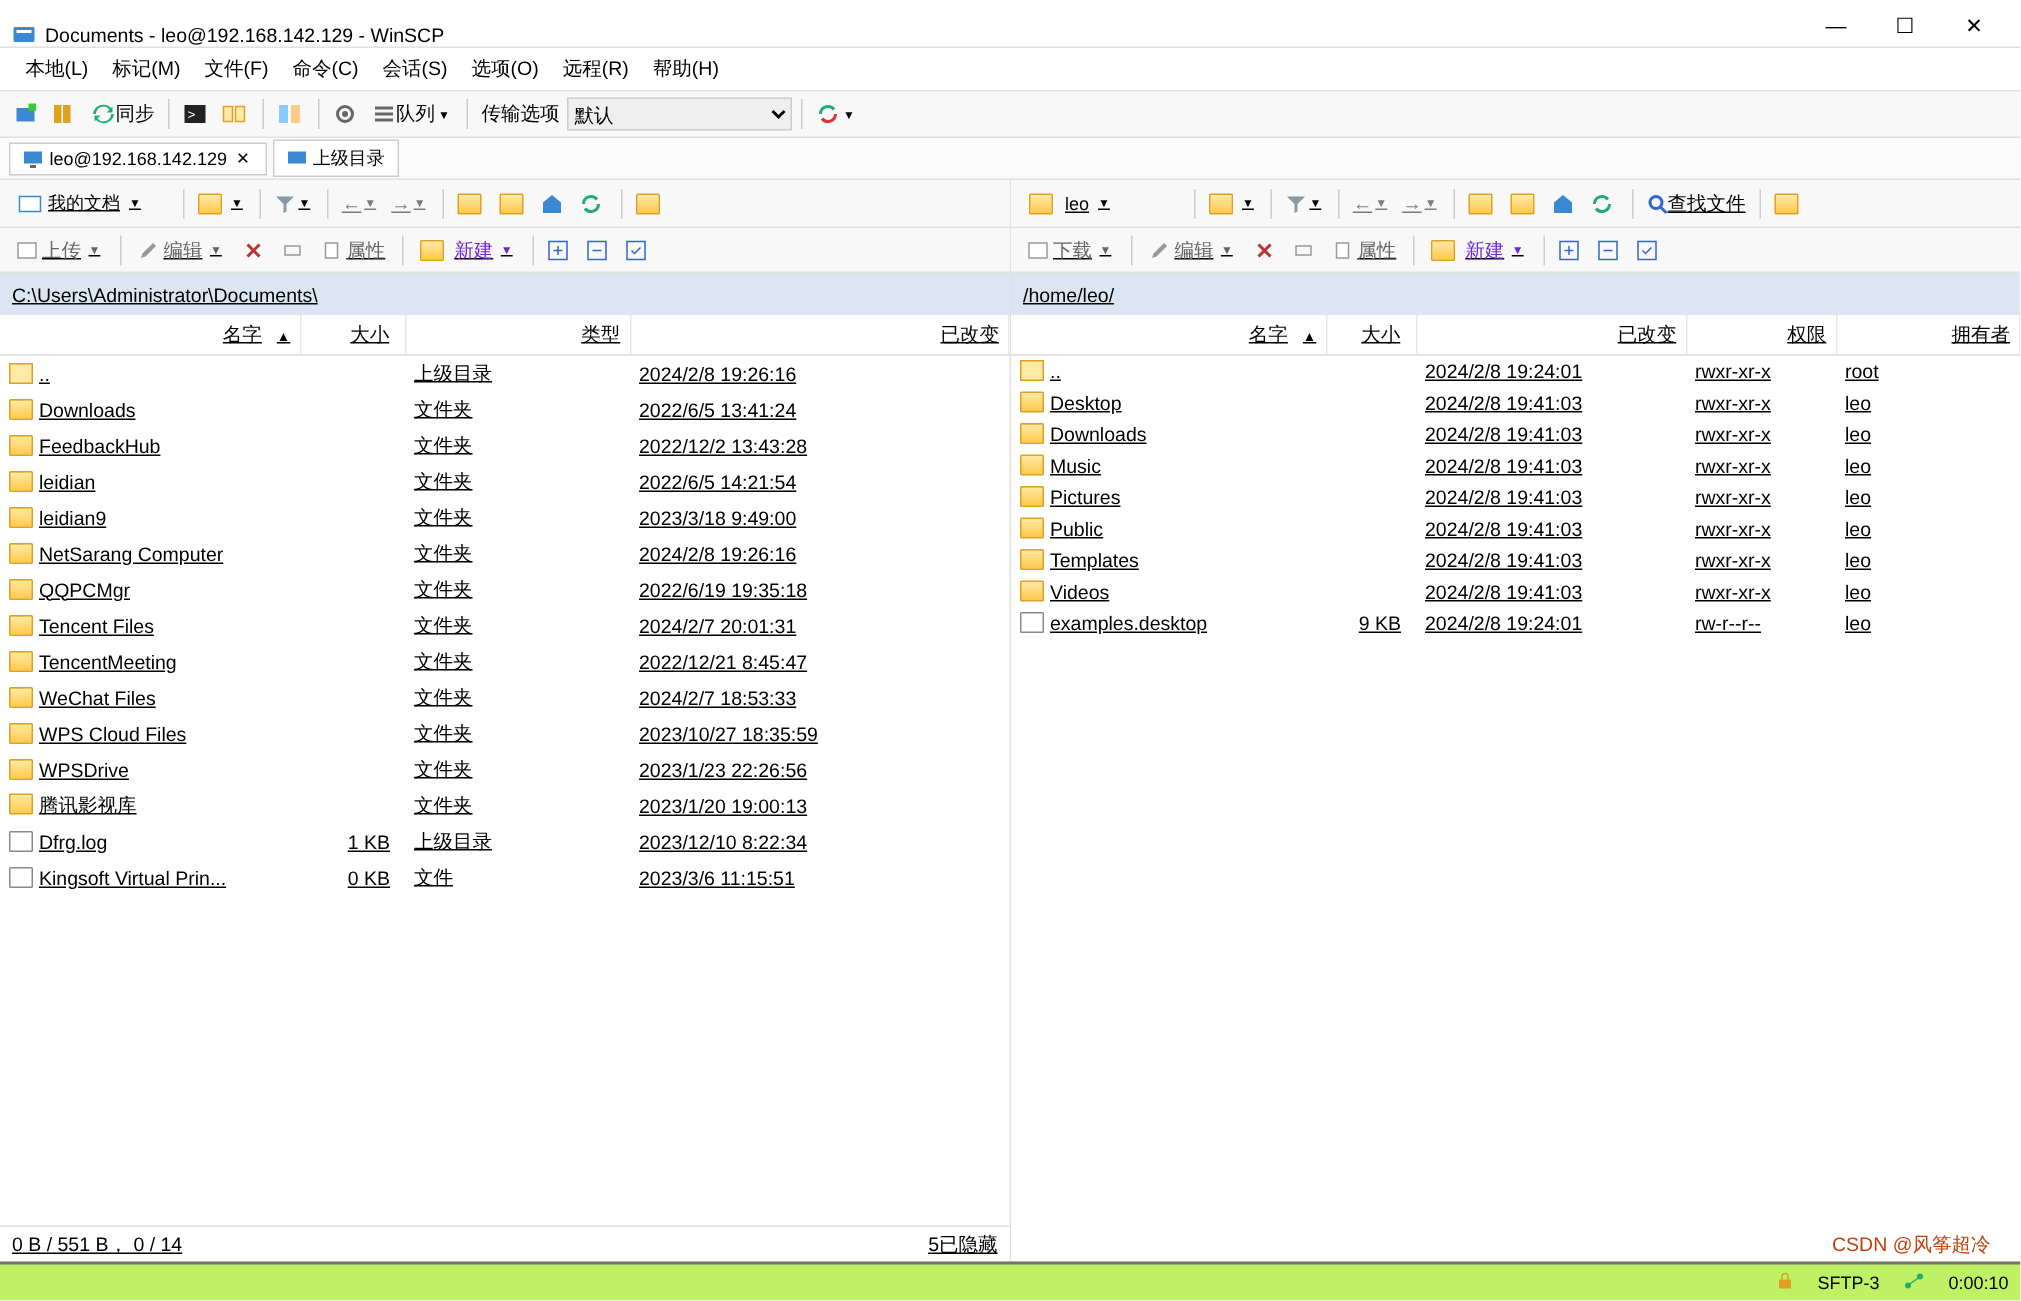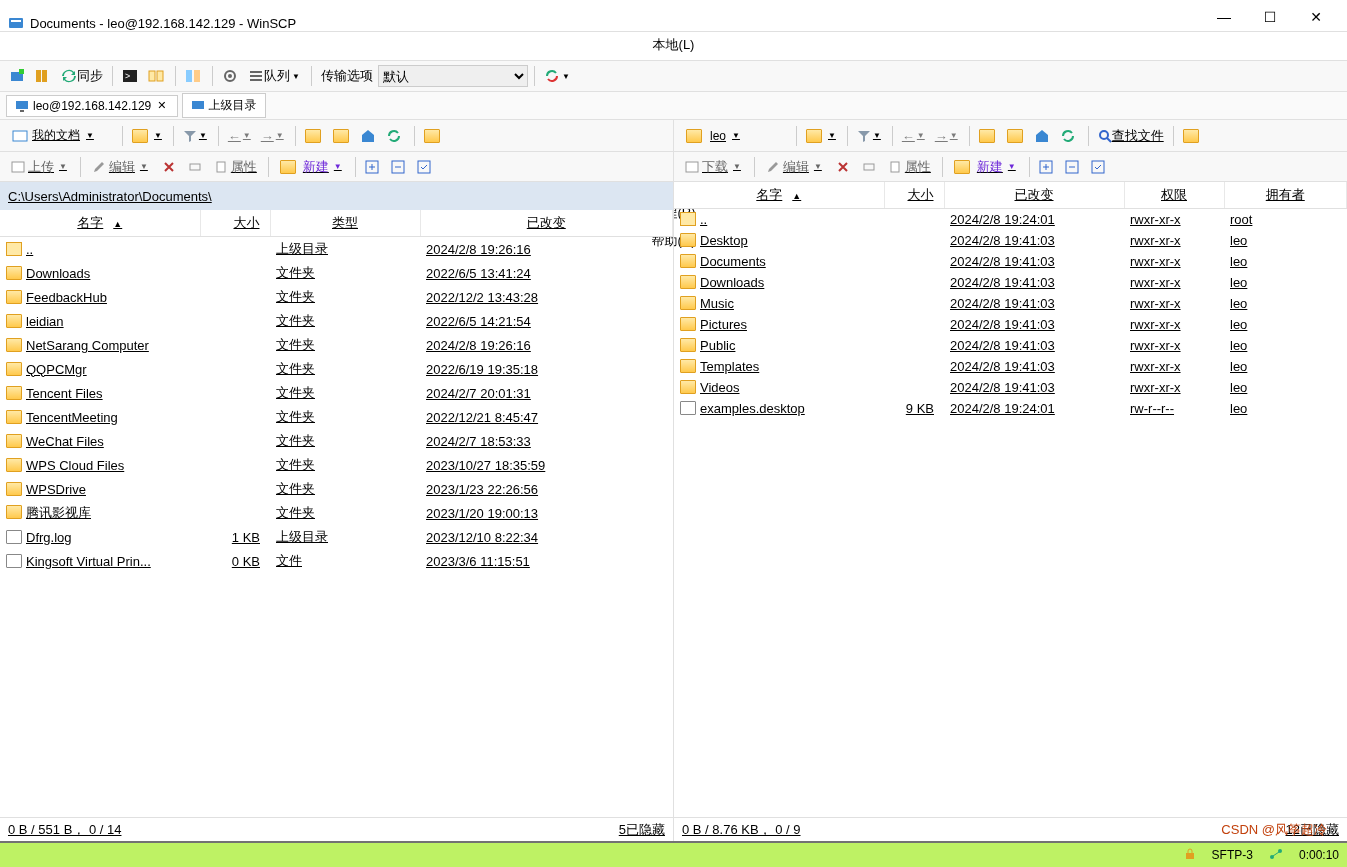--- a/index.html
+++ b/index.html
@@ -2,42 +2,42 @@
 <html><head>
 <meta charset="utf-8">
 <style>
 * { box-sizing: border-box; margin: 0; padding: 0; }
 body { font-family: "Microsoft YaHei", "Segoe UI", Tahoma, sans-serif; font-size: 12px; background: #fff; width: 1347px; height: 867px; overflow: hidden; display: flex; flex-direction: column; }
 .titlebar { height: 32px; display: flex; align-items: flex-end; padding: 0 8px; background: #fff; border-bottom: 1px solid #e0e0e0; }
 .titlebar-icon { width: 16px; height: 16px; margin-right: 6px; display:inline-flex; align-items:center; justify-content:center;}
 .titlebar-title { flex: 1; font-size: 13px; color: #000; }
 .win-btns { display: flex; gap: 0; }
 .win-btn { width: 46px; height: 28px; display:flex; align-items:center; justify-content:center; color:#000; font-size:14px;}
-.menubar { height: 28px; display: flex; align-items: center; padding: 0 10px; gap: 2px; background:#fff;flex-direction:column; }
+.menubar { height: 28px; display: flex; align-items: center; padding: 0 10px; gap: 2px; background:#fff; }
 .menu-item { padding: 4px 7px; font-size: 13px; }
 .toolbar { height: 32px; display: flex; align-items: center; padding: 0 6px; gap: 2px; border-top:1px solid #e0e0e0;border-bottom:1px solid #e0e0e0; background:#f8f8f8;}
 .tbtn { min-width:24px; height:24px; display:inline-flex; align-items:center; padding:0 3px; font-size:13px;}
 .tbtn svg { display:block;}
 .sep { width:1px; height:20px; background:#ccc; margin:0 4px; }
 .ddarrow { font-size:8px; padding:0 2px;}
 .tabs { height:28px; display:flex; align-items:center; padding:2px 6px; gap:4px; background:#fafafa; border-bottom:1px solid #e0e0e0;}
 .tab { display:inline-flex; align-items:center; gap:4px; padding:3px 8px; background:#fff; border:1px solid #ccc; font-size:12px;}
 .tab-close { font-size:11px; padding:0 2px;}
 .panels { flex:1; display:flex; min-height:0; }
 .panel { flex:1; display:flex; flex-direction:column; min-width:0; border-right:1px solid #e0e0e0;text-decoration:underline;}
 .panel:last-child{border-right:none;}
 .nav-row { height:32px; display:flex; align-items:center; padding:0 6px; gap:2px; border-bottom:1px solid #e0e0e0; background:#f8f8f8;}
 .nav-drop { display:inline-flex; align-items:center; gap:4px; padding:2px 6px; min-width:110px;}
 .action-row { height:30px; display:flex; align-items:center; padding:0 6px; gap:2px; background:#f8f8f8; border-bottom:1px solid #e0e0e0;}
 .abtn { display:inline-flex; align-items:center; gap:3px; padding:2px 5px; font-size:13px; color:#666;}
 .abtn.enabled{color:#6d28d9;}
 .path-bar { height:28px; display:flex; align-items:center; padding:0 8px; background:#dce6f2; font-size:13px; color:#000;}
 .file-table { flex:1; overflow:auto; }
 .file-table table { width:100%; border-collapse:collapse; table-layout:fixed; }
-.file-table th { text-align:center; font-weight:normal; font-size:13px; padding:4px 6px; border-right:1px solid #e8e8e8; border-bottom:1px solid #e0e0e0; background:#fff; white-space:nowrap;}
+.file-table th { text-align:right; font-weight:normal; font-size:13px; padding:4px 6px; border-right:1px solid #e8e8e8; border-bottom:1px solid #e0e0e0; background:#fff; white-space:nowrap;}
 .file-table td { font-size:13px; padding:3px 6px; white-space:nowrap; overflow:hidden; text-overflow:ellipsis; }
 .file-table td.size, .file-table th.size { text-align:right; padding-right:10px;}
 .fico { display:inline-block; width:16px; height:14px; vertical-align:-2px; margin-right:4px; }
 .fico.folder { background: linear-gradient(#ffe9a6,#ffc94c); border:1px solid #e0a020; border-radius:1px;}
 .fico.file { background:#fff; border:1px solid #888; border-radius:1px;}
 .fico.up { background:#ffe9a6; border:1px solid #e0a020;}
 .panel-status { height:24px; display:flex; align-items:center; padding:0 8px; border-top:1px solid #e0e0e0; font-size:13px; justify-content:space-between; background:#fff;}
 .statusbar { height:26px; display:flex; align-items:center; padding:0 8px; border-top:2px solid #737373; background:#bef264; font-size:12px; justify-content:flex-end; gap:16px;}
 .sort-ind { font-size:9px; padding-left:10px;}
 .disabled { opacity:0.5;}
@@ -302,20 +302,26 @@
               <td>文件夹</td>
               <td>2022/12/2  13:43:28</td>
             </tr>
             <tr>
               <td><span class="fico folder"></span>leidian</td>
               <td class="size"></td>
               <td>文件夹</td>
               <td>2022/6/5  14:21:54</td>
             </tr>
             <tr>
+              <td><span class="fico folder"></span>leidian9</td>
+              <td class="size"></td>
+              <td>文件夹</td>
+              <td>2023/3/18  9:49:00</td>
+            </tr>
+            <tr>
               <td><span class="fico folder"></span>NetSarang Computer</td>
               <td class="size"></td>
               <td>文件夹</td>
               <td>2024/2/8  19:26:16</td>
             </tr>
             <tr>
               <td><span class="fico folder"></span>QQPCMgr</td>
               <td class="size"></td>
               <td>文件夹</td>
               <td>2022/6/19  19:35:18</td>
@@ -481,20 +487,21 @@
             <path d="M4 7h6" stroke="#36c"></path>
           </svg>
         </span>
       <span class="tbtn">
           <svg width="14" height="14">
             <rect x="1" y="1" width="12" height="12" fill="none" stroke="#36c"></rect>
             <path d="M4 7l2 2 4-4" stroke="#36c" fill="none"></path>
           </svg>
         </span>
     </div>
+    <div class="path-bar">/home/leo/</div>
     <div class="file-table">
       <table>
         <colgroup>
             <col style="width:210px">
             <col style="width:60px">
             <col style="width:180px">
             <col style="width:100px">
             <col>
           </colgroup>
         <thead>
@@ -515,27 +522,20 @@
               <td>root</td>
             </tr>
             <tr>
               <td><span class="fico folder"></span>Desktop</td>
               <td class="size"></td>
               <td>2024/2/8 19:41:03</td>
               <td>rwxr-xr-x</td>
               <td>leo</td>
             </tr>
             <tr>
-              <td><span class="fico folder"></span>Documents</td>
-              <td class="size"></td>
-              <td>2024/2/8 19:41:03</td>
-              <td>rwxr-xr-x</td>
-              <td>leo</td>
-            </tr>
-            <tr>
               <td><span class="fico folder"></span>Downloads</td>
               <td class="size"></td>
               <td>2024/2/8 19:41:03</td>
               <td>rwxr-xr-x</td>
               <td>leo</td>
             </tr>
             <tr>
               <td><span class="fico folder"></span>Music</td>
               <td class="size"></td>
               <td>2024/2/8 19:41:03</td>
@@ -572,24 +572,20 @@
             </tr>
             <tr>
               <td><span class="fico file"></span>examples.desktop</td>
               <td class="size">9 KB</td>
               <td>2024/2/8 19:24:01</td>
               <td>rw-r--r--</td>
               <td>leo</td>
             </tr>
           </tbody>
       </table>
-    </div>
-    <div class="panel-status">
-      <span>0 B / 8.76 KB， 0 / 9</span>
-      <span>12已隐藏</span>
     </div>
   </div>
 </div>
 
 <div class="statusbar">
   <span><svg width="12" height="12">
         <rect x="2" y="5" width="8" height="6" fill="#e0a020"></rect>
         <path d="M4 5V3a2 2 0 0 1 4 0v2" fill="none" stroke="#e0a020"></path>
       </svg></span>
   <span>SFTP-3</span>

